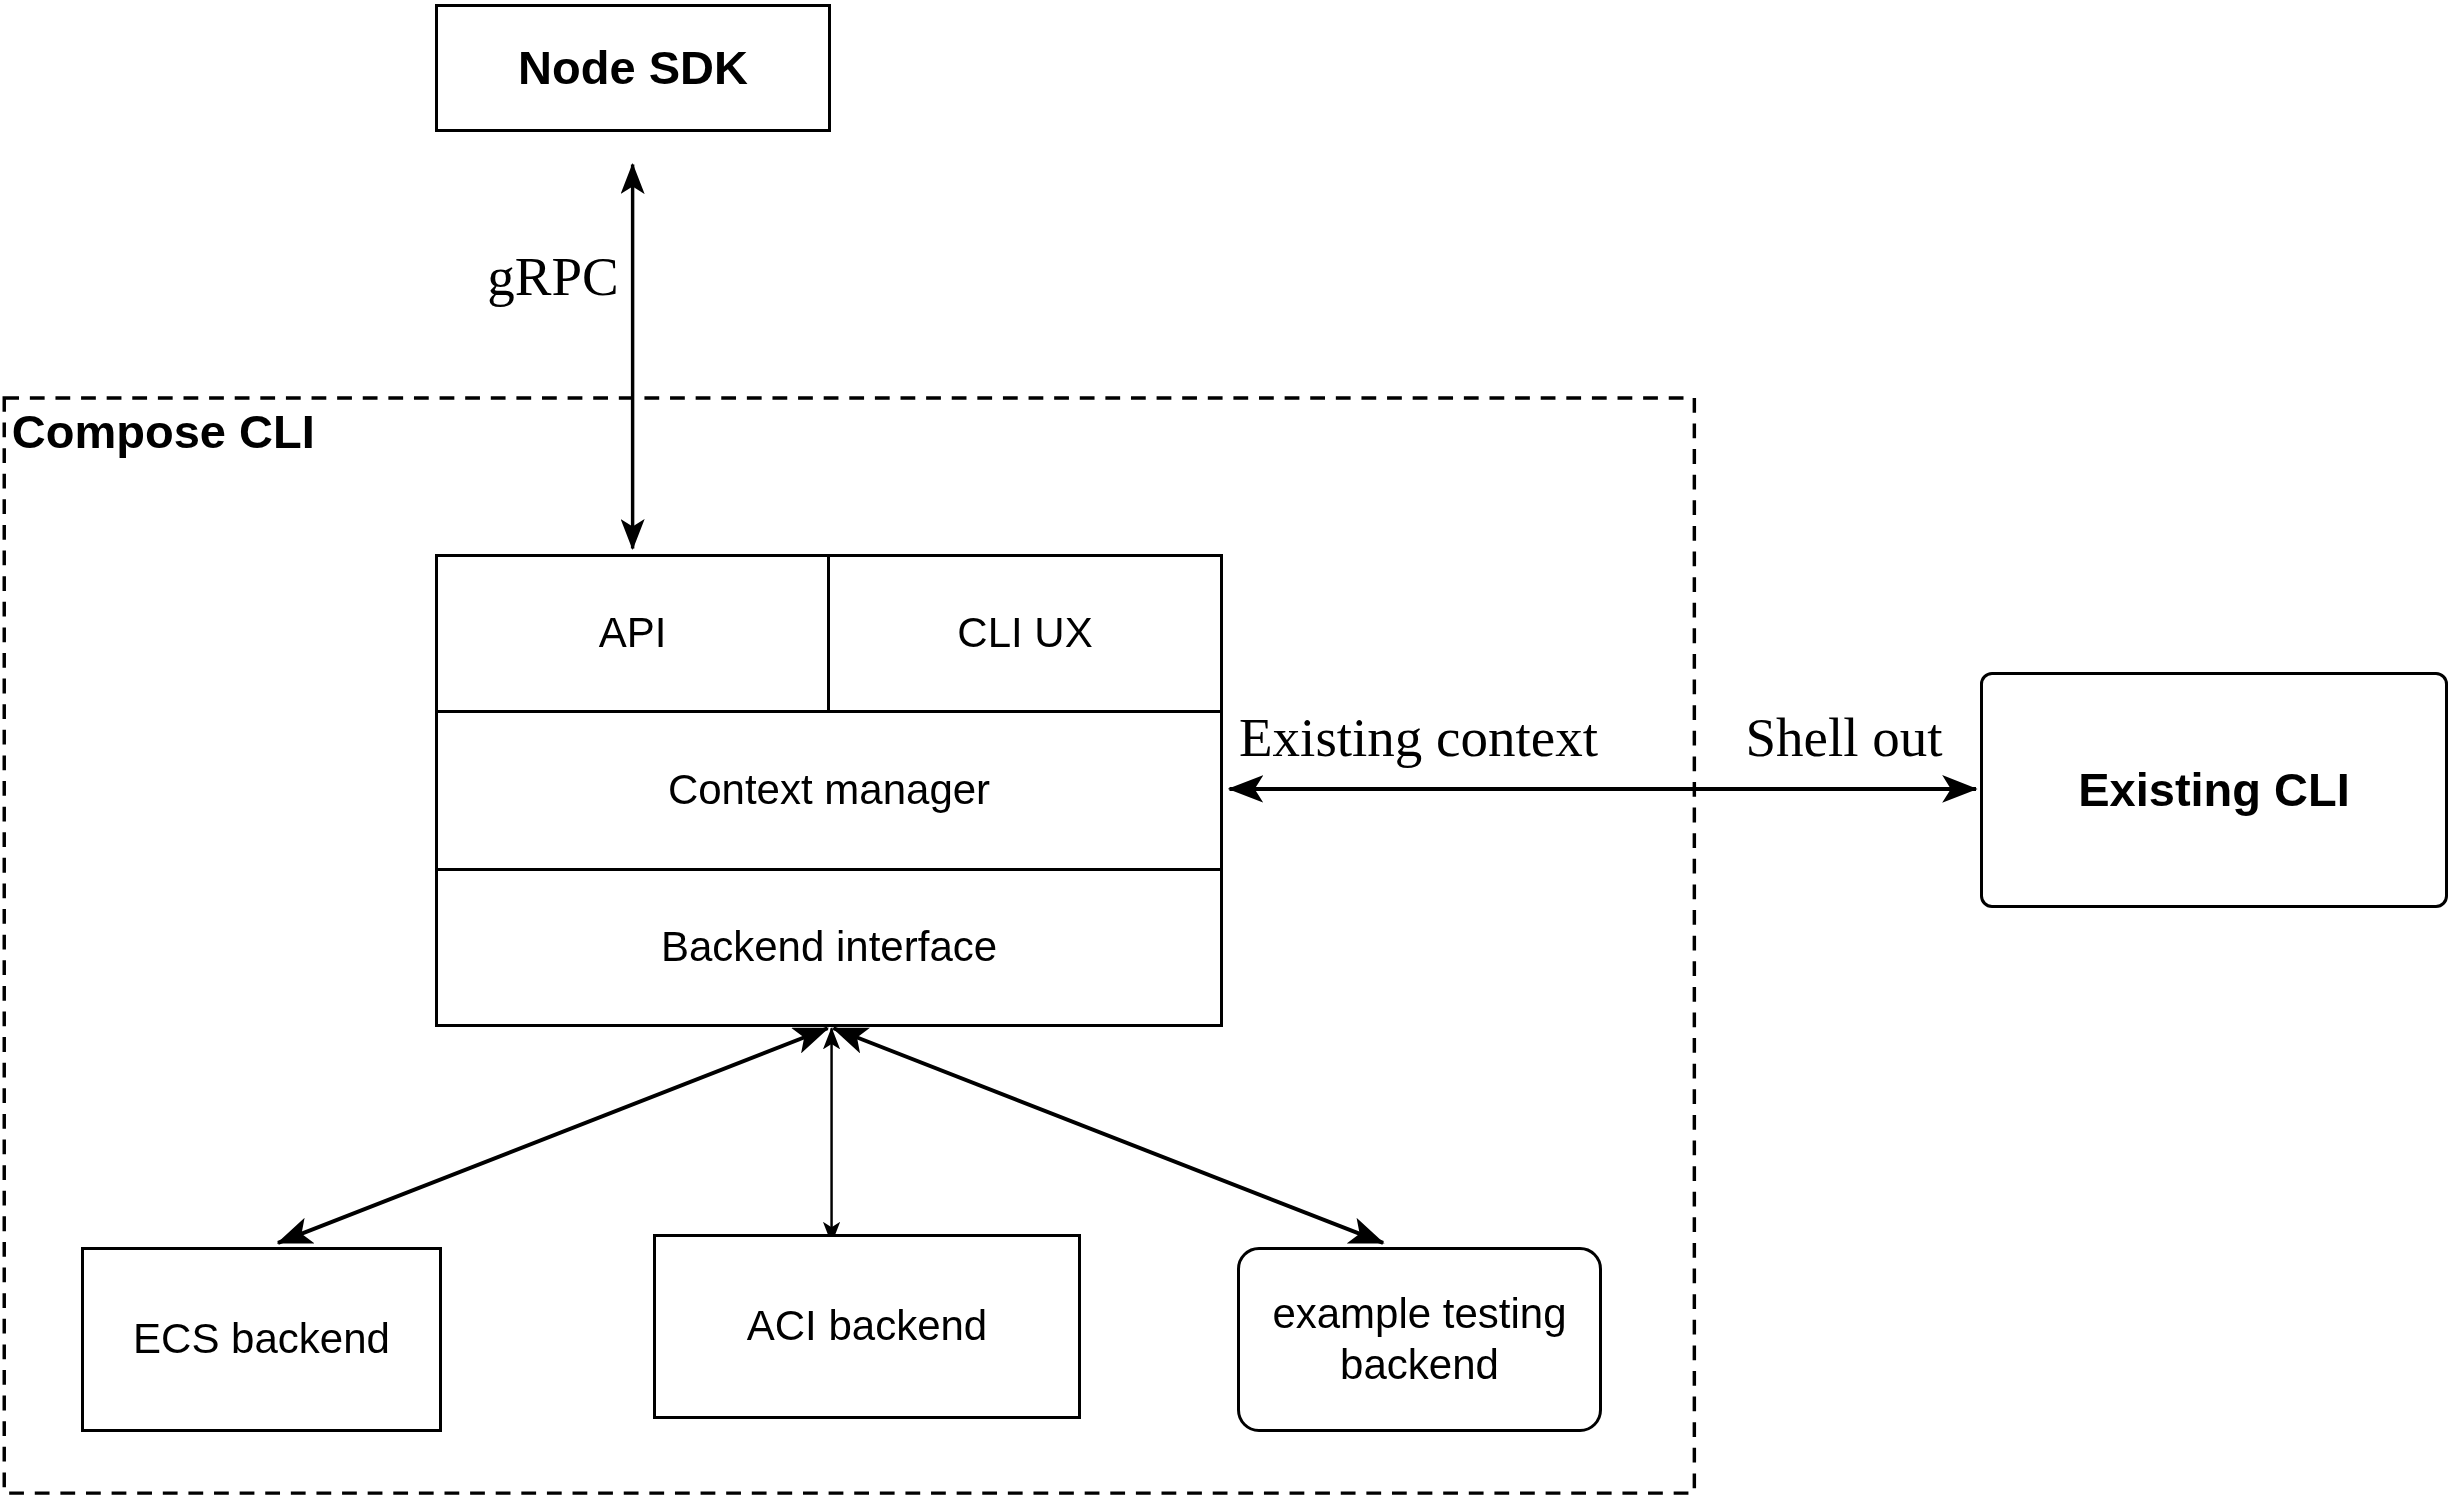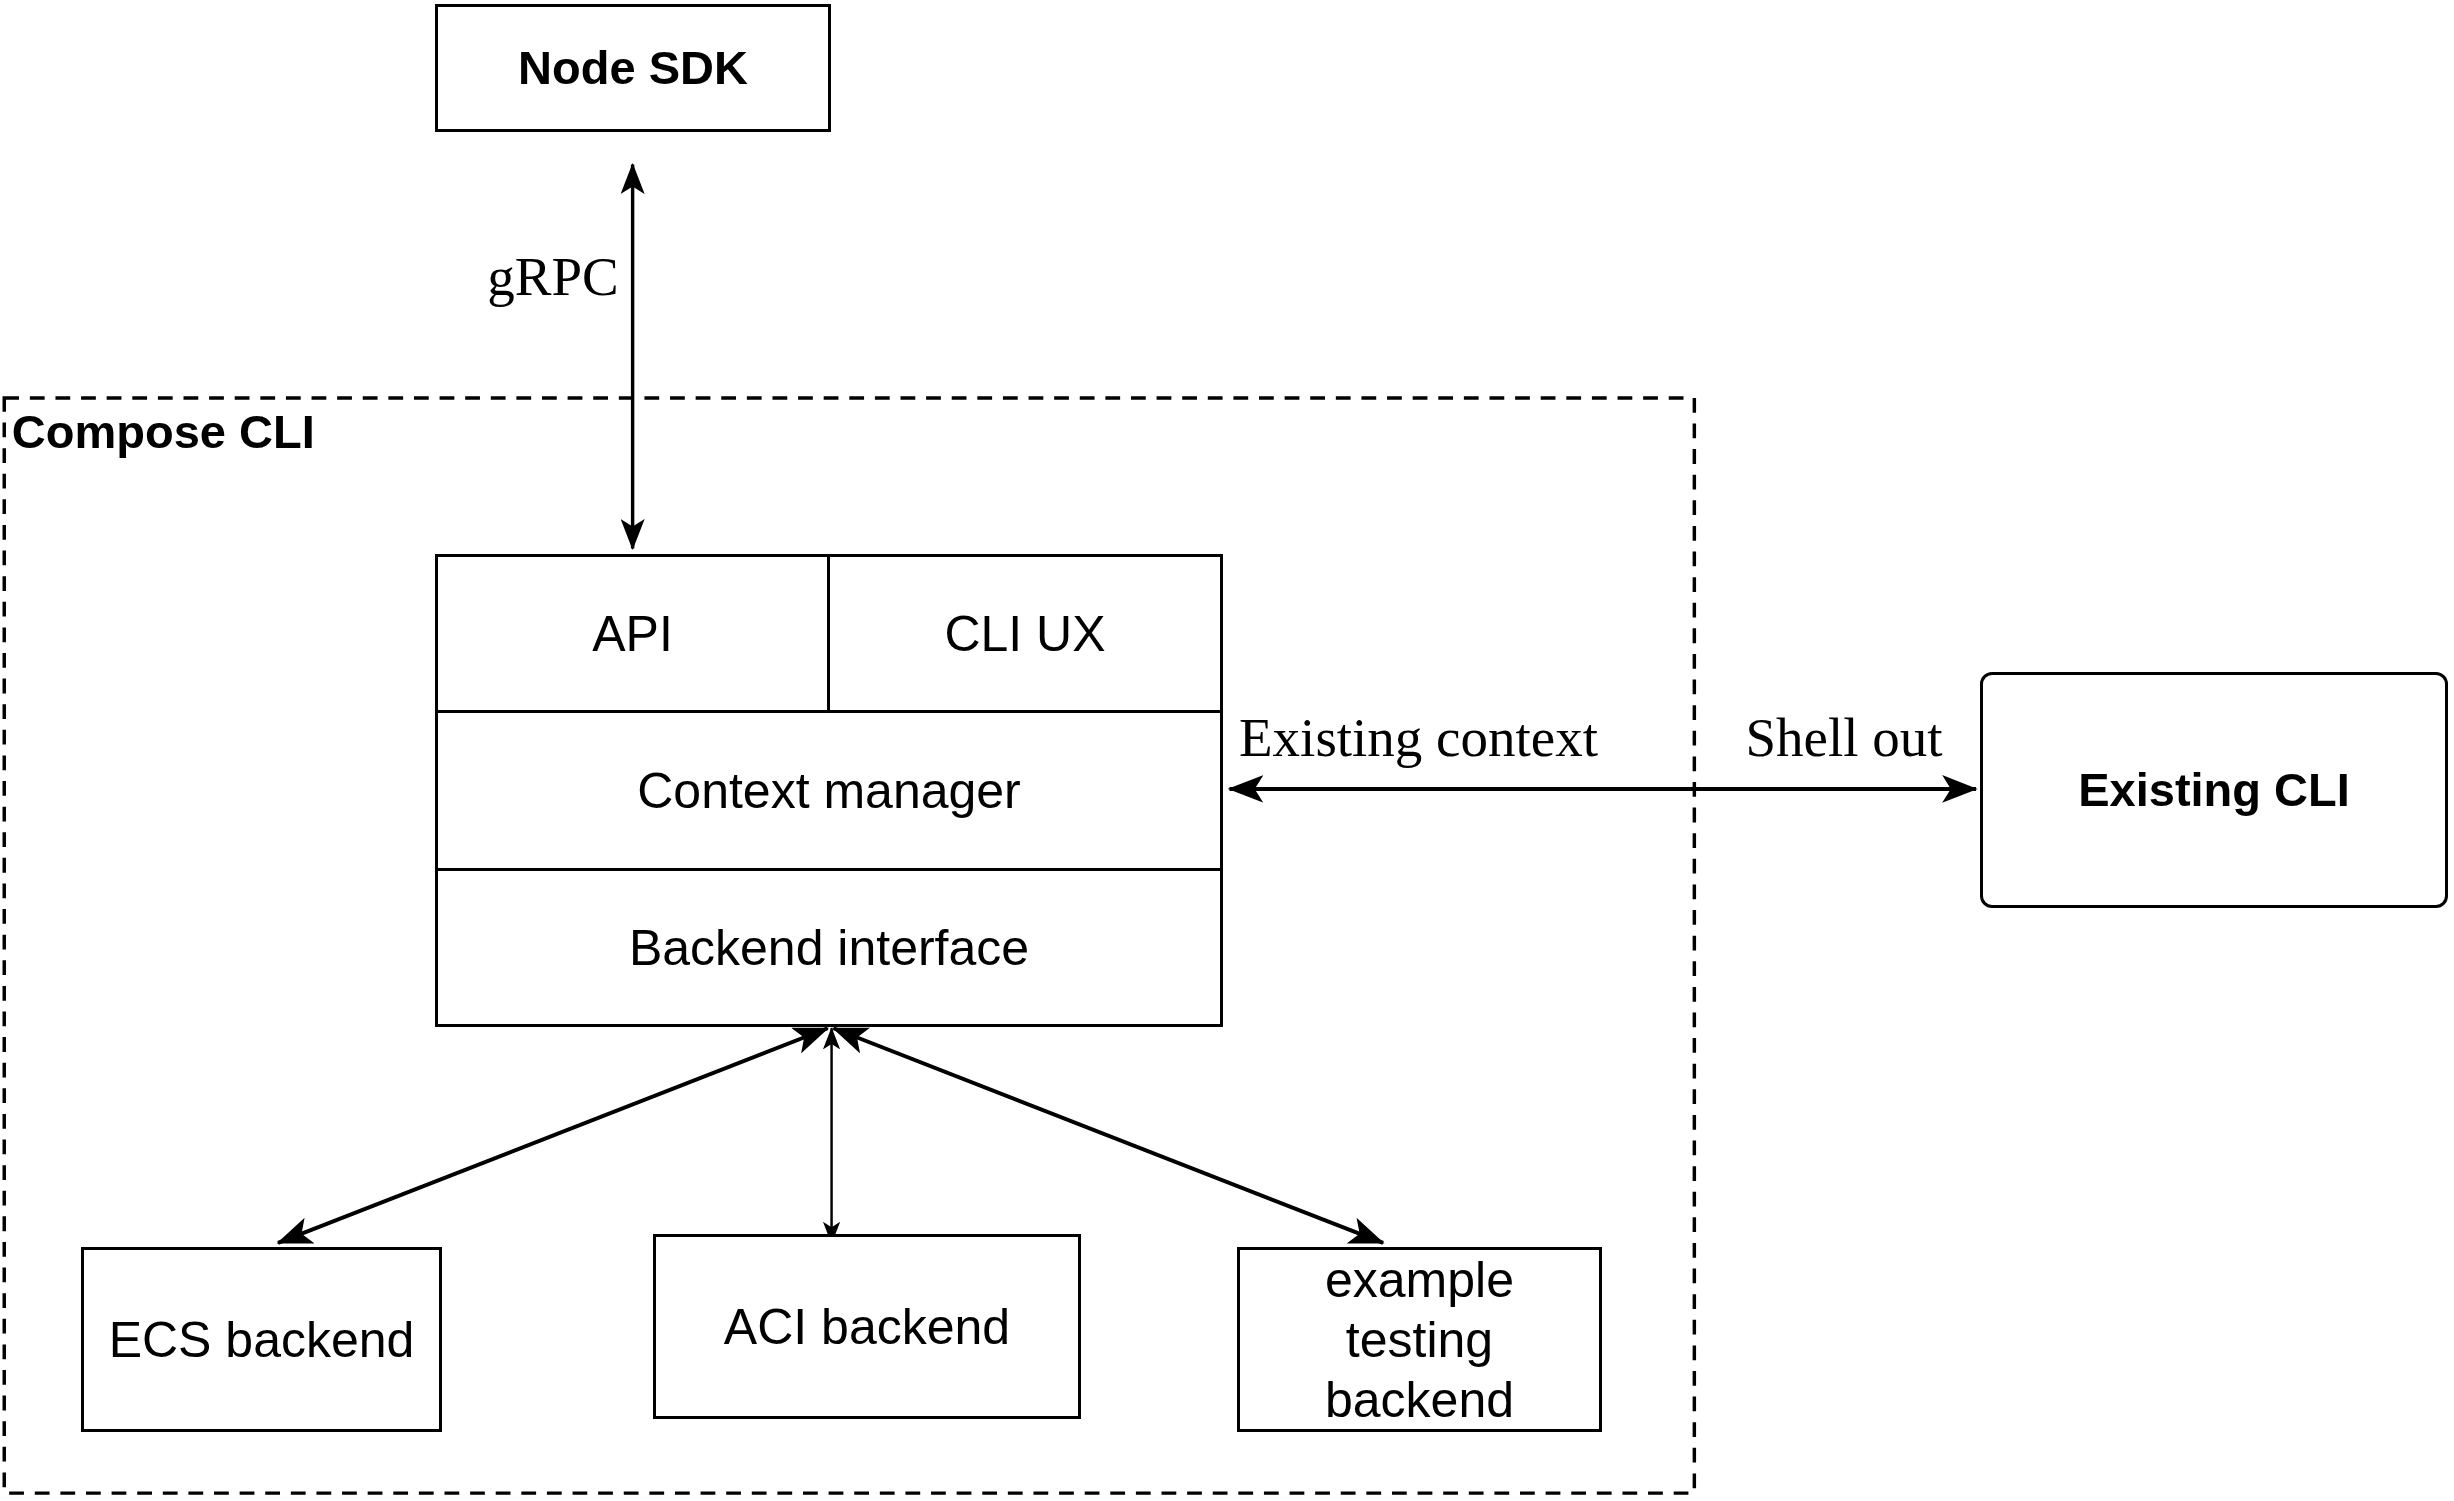--- a/index.html
+++ b/index.html
@@ -26,21 +26,21 @@
   }
   .box {
     position: absolute;
     box-sizing: border-box;
     border: 3.9px solid #000000;
     background: #ffffff;
     display: flex;
     align-items: center;
     justify-content: center;
     text-align: center;
-    font-size: 50px;
+    font-size: 42px;
     line-height: 1.2;
   }
   .bold {
     font-weight: bold;
     font-size: 47px;
   }
   .compound {
     flex-direction: column;
     align-items: stretch;
     justify-content: flex-start;
@@ -135,18 +135,18 @@
   </div>
 
   <div class="box" style="left: 81px; top: 1247px; width: 361px; height: 185px;">
     <span>ECS backend</span>
   </div>
 
   <div class="box" style="left: 653px; top: 1234px; width: 428px; height: 185px;">
     <span>ACI backend</span>
   </div>
 
-  <div class="box" style="left: 1237px; top: 1247px; width: 365px; height: 185px; padding: 0 11.8px;">
+  <div class="box" style="left: 1237px; top: 1247px; width: 365px; height: 185px; padding: 0 11.8px; border-radius: 22px;">
     <span>example testing backend</span>
   </div>
 
 </div>
 
 
 </body></html>

